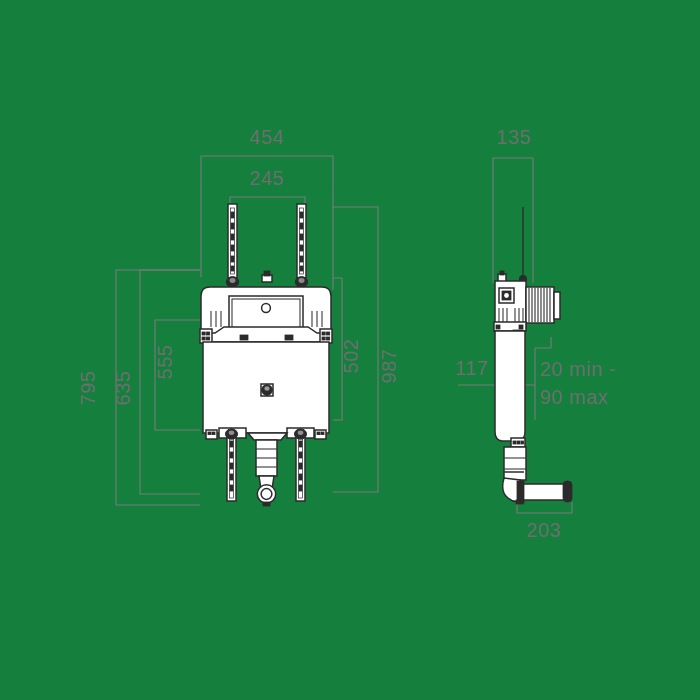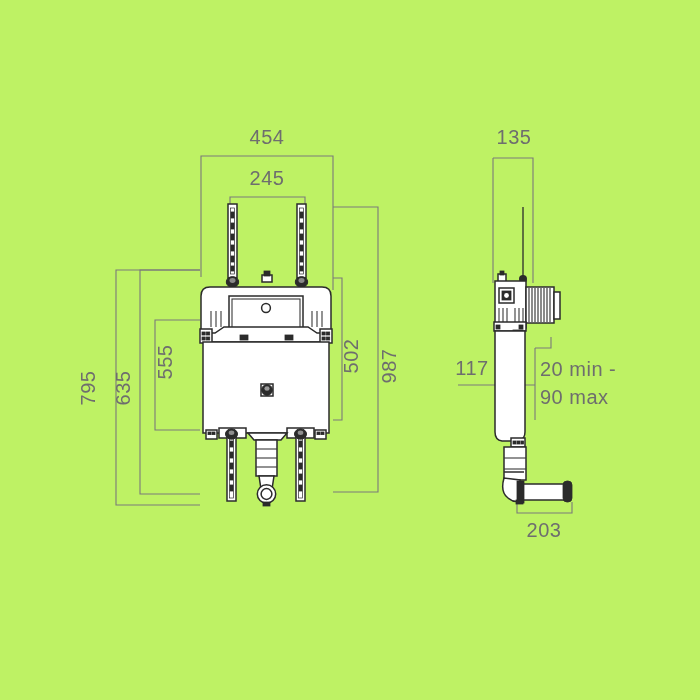--- a/index.html
+++ b/index.html
@@ -1,21 +1,21 @@
 <!DOCTYPE html>
 <html><head>
 <meta charset="utf-8">
 <style>
   html,body{margin:0;padding:0;background:#ffffff;}
   body{
     width:700px;height:700px;
     font-family:"Liberation Sans", sans-serif;
     overflow:hidden;
   }
-  #sheet{position:relative;width:700px;height:700px;background:#bef264;text-align:center;}
+  #sheet{position:relative;width:700px;height:700px;background:#15803d;text-align:center;}
   #sheet svg{display:block;width:700px;height:700px;}
   .dimtext{
     font-family:"Liberation Sans", sans-serif;
     font-size:20px;
     fill:#6e6e6e;
     letter-spacing:0.5px;
   }
   .dimtext-v{
     font-family:"Liberation Sans", sans-serif;
     font-size:20px;

